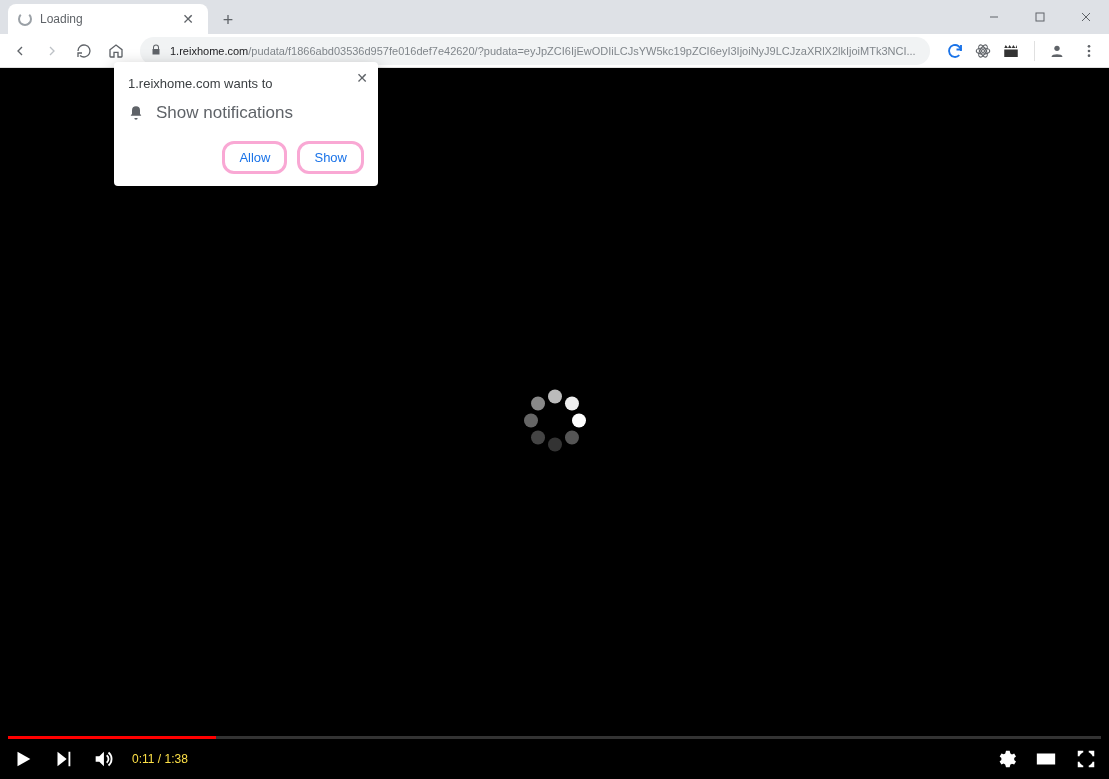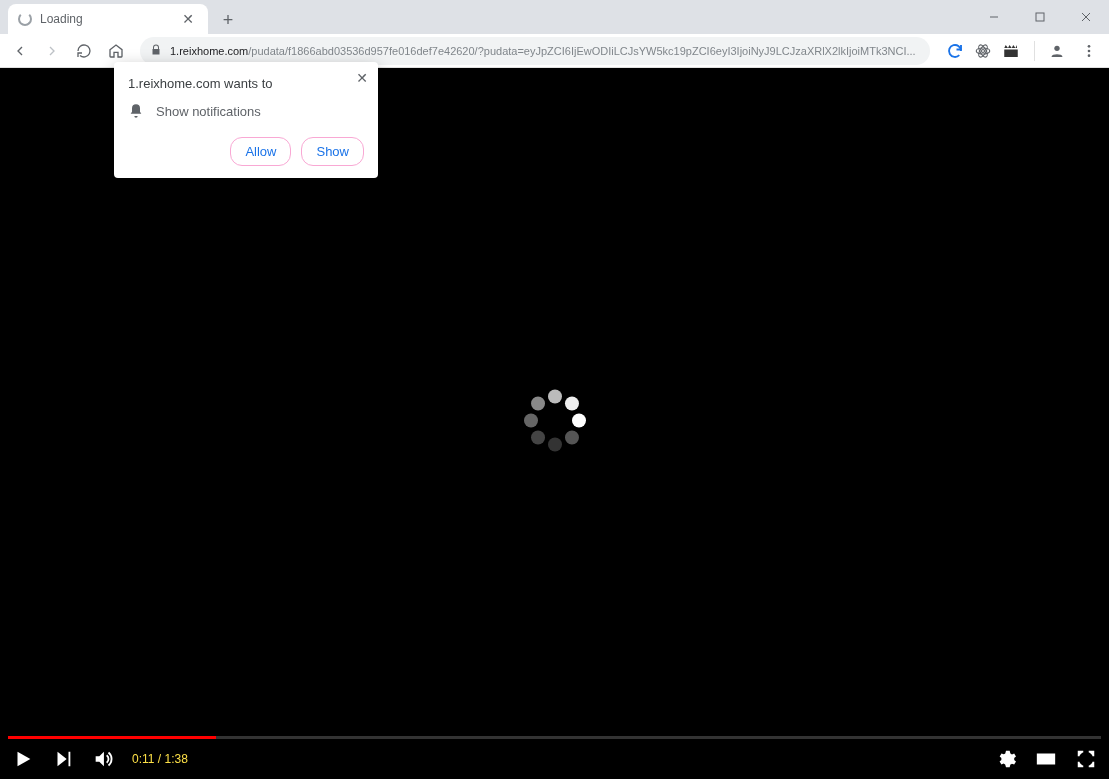--- a/index.html
+++ b/index.html
@@ -130,25 +130,25 @@
     font-size:13px;
     color:#3c4043;
     z-index:10;
   }
   .perm .close {
     position:absolute; top:6px; right:6px; width:20px; height:20px;
     display:flex; align-items:center; justify-content:center;
     color:#5f6368; cursor:pointer; font-size:14px;
   }
   .perm .title { font-size:13px; margin-bottom:12px; }
-  .perm .row { display:flex; align-items:center; gap:12px; color:#5f6368; font-size:13px; margin-bottom:18px;}
+  .perm .row { display:flex; align-items:center; gap:12px; color:#5f6368; font-size:17px; margin-bottom:18px;}
   .perm .row svg { width:16px; height:16px; fill:#5f6368;}
   .perm .buttons { display:flex; justify-content:flex-end; gap:10px;}
   .perm button {
-    border:1px solid #f9a8d4; background:#fff; color:#1a73e8;
+    border:3px solid #f9a8d4; background:#fff; color:#1a73e8;
     font-size:13px; padding:6px 14px; border-radius:12px; cursor:pointer;
   }
 </style>
 </head>
 <body>
 
 <div class="tabstrip">
   <div class="tab">
     <div class="favicon"></div>
     <span class="title">Loading</span>

